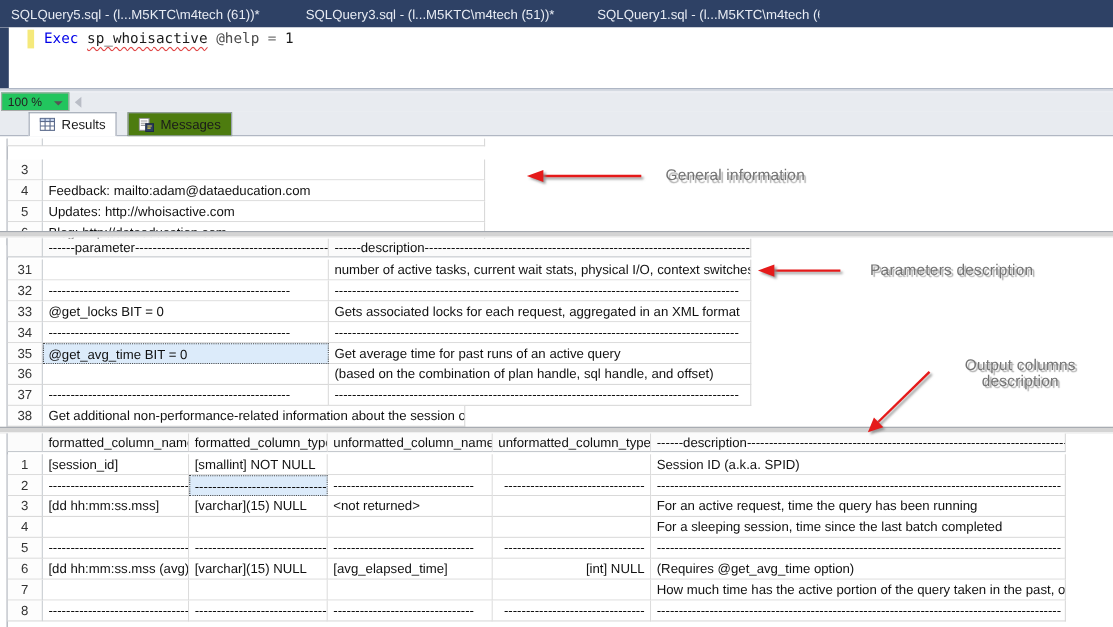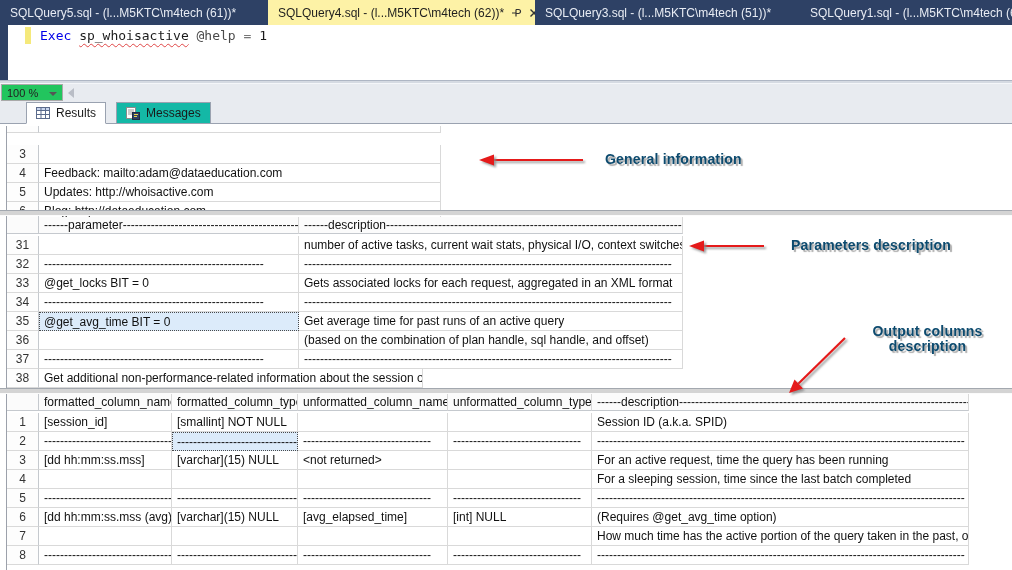--- a/index.html
+++ b/index.html
@@ -29,68 +29,55 @@
   
   .zoomrow { position:absolute; left:0; top:84px; width:1012px; height:17px; background:#E8EBF0; }
   .zoombox { position:absolute; left:1px; top:0px; width:62px; height:17px; background:#22c55e; border:1px solid #A9A9A9; font-size:11px; color:#222; display:flex; align-items:center; padding-left:5px; }
   .zb-arrow { position:absolute; right:5px; top:7px; width:0; height:0; border-left:4px solid transparent; border-right:4px solid transparent; border-top:4px solid #555; }
   .sb-left { position:absolute; left:68px; top:4px; width:0; height:0; border-top:5px solid transparent; border-bottom:5px solid transparent; border-right:6px solid #B9BDC6; }
 
   
   .rtabs { position:absolute; left:0; top:101px; width:1012px; height:23px; background:#E8EBF0; border-bottom:1px solid #9AA2B0; }
   .rtab { position:absolute; top:1px; height:22px; display:flex; align-items:center; font-size:12px; color:#1A1A1A; padding:0 9px; border:1px solid #9AA2B0; cursor:default;margin-left:12px; }
   .rtab.active { left:14px; background:#fff; border-bottom:1px solid #fff; }
-  .rtab.idle { left:104px; background:#14b8a6; }
+  .rtab.idle { left:104px; background:#4d7c0f; }
   .rtab .rticon { margin-right:6px; display:inline-flex; }
 
   
   .gridarea { position:absolute; left:0; top:124px; width:1012px; height:446px; background:#FFFFFF; overflow:hidden; }
   .grid { position:absolute; left:6px; border-left:1px solid #9CA1AB; background:#fff; }
   .grow { display:flex; height:19px; }
   .gcell { height:19px; border-right:1px solid #D9D9D9; border-bottom:1px solid #D9D9D9; font-size:12px; line-height:18px; color:#111; padding:0 5px; white-space:nowrap; overflow:hidden; background:#fff; }
   .rowhdr { width:32px; text-align:center; color:#333; background:#FDFDFD; border-right:1px solid #C5C9CE; }
   .ghead { height:17px; line-height:16px; background:#FBFBFB; border-bottom:1px solid #C5C9CE; font-size:12px; color:#111; }
   .partial { height:7px; }
   .sel { background:#DCEBFA; border:1px dotted #4A4A4A; padding:0 4px; }
   
   .g1c1 { width:402px; }
   .g2c1 { width:260px; } .g2c2 { width:384px; }
-  .g3c1 { width:133px; } .g3c2 { width:126px; } .g3c3 { width:150px; } .g3c4 { width:144px; } .g3c5 { width:377px; }
+  .g3c1 { width:133px; } .g3c2 { width:126px; } .g3c3 { width:150px; } .g3c4 { width:144px;text-align:right; } .g3c5 { width:377px; }
 
   .vsplit { position:absolute; left:0; width:1012px; height:6px; background:#D4D4D4; border-top:1px solid #A3A8AF; border-bottom:1px solid #FBFBFB; }
 
   
-  .ann { position:absolute; color:#0c4a6e; font-weight:bold; font-size:14px; letter-spacing:0.2px; text-shadow:2px 2px 1px #ABABAB; white-space:nowrap; }
+  .ann { position:absolute; color:#737373; font-weight:normal; font-size:14px; letter-spacing:0.2px; text-shadow:2px 2px 1px #ABABAB; white-space:nowrap; }
   .ann2 { text-align:center; line-height:15px; white-space:normal; }
   .overlay { position:absolute; left:0; top:0; pointer-events:none; }
   .redline { stroke:#E51A1A; stroke-width:2.2; filter:drop-shadow(2px 2px 1px rgba(140,140,140,.85)); }
   .redhead { fill:#E51A1A; filter:drop-shadow(2px 2px 1px rgba(140,140,140,.85)); }
 </style>
 </head>
 <body>
 
 <div id="app">
 
   <div class="tabbar">
     <div class="doctab t1">
         <span>SQLQuery5.sql - (l...M5KTC\m4tech (61))*</span>
       </div>
-    <div class="doctab t2 active">
-      <span>SQLQuery4.sql - (l...M5KTC\m4tech (62))*</span>
-      <span class="ticon">
-        <svg width="11" height="11" viewBox="0 0 11 11">
-            <path d="M1 6 H5 M5 2.5 V9.5 M5 2.5 H7.5 A2 2 0 0 1 7.5 6.5 H5" stroke="#333" stroke-width="1.2" fill="none"></path>
-          </svg>
-      </span>
-      <span class="ticon">
-        <svg width="10" height="10" viewBox="0 0 10 10">
-            <path d="M1.5 1.5 L8.5 8.5 M8.5 1.5 L1.5 8.5" stroke="#333" stroke-width="1.4"></path>
-          </svg>
-      </span>
-    </div>
     <div class="doctab t3">
         <span>SQLQuery3.sql - (l...M5KTC\m4tech (51))*</span>
       </div>
     <div class="doctab t4">
         <span>SQLQuery1.sql - (l...M5KTC\m4tech (60))*</span>
       </div>
   </div>
 
   <div class="editor">
     <div class="ed-strip"></div>

